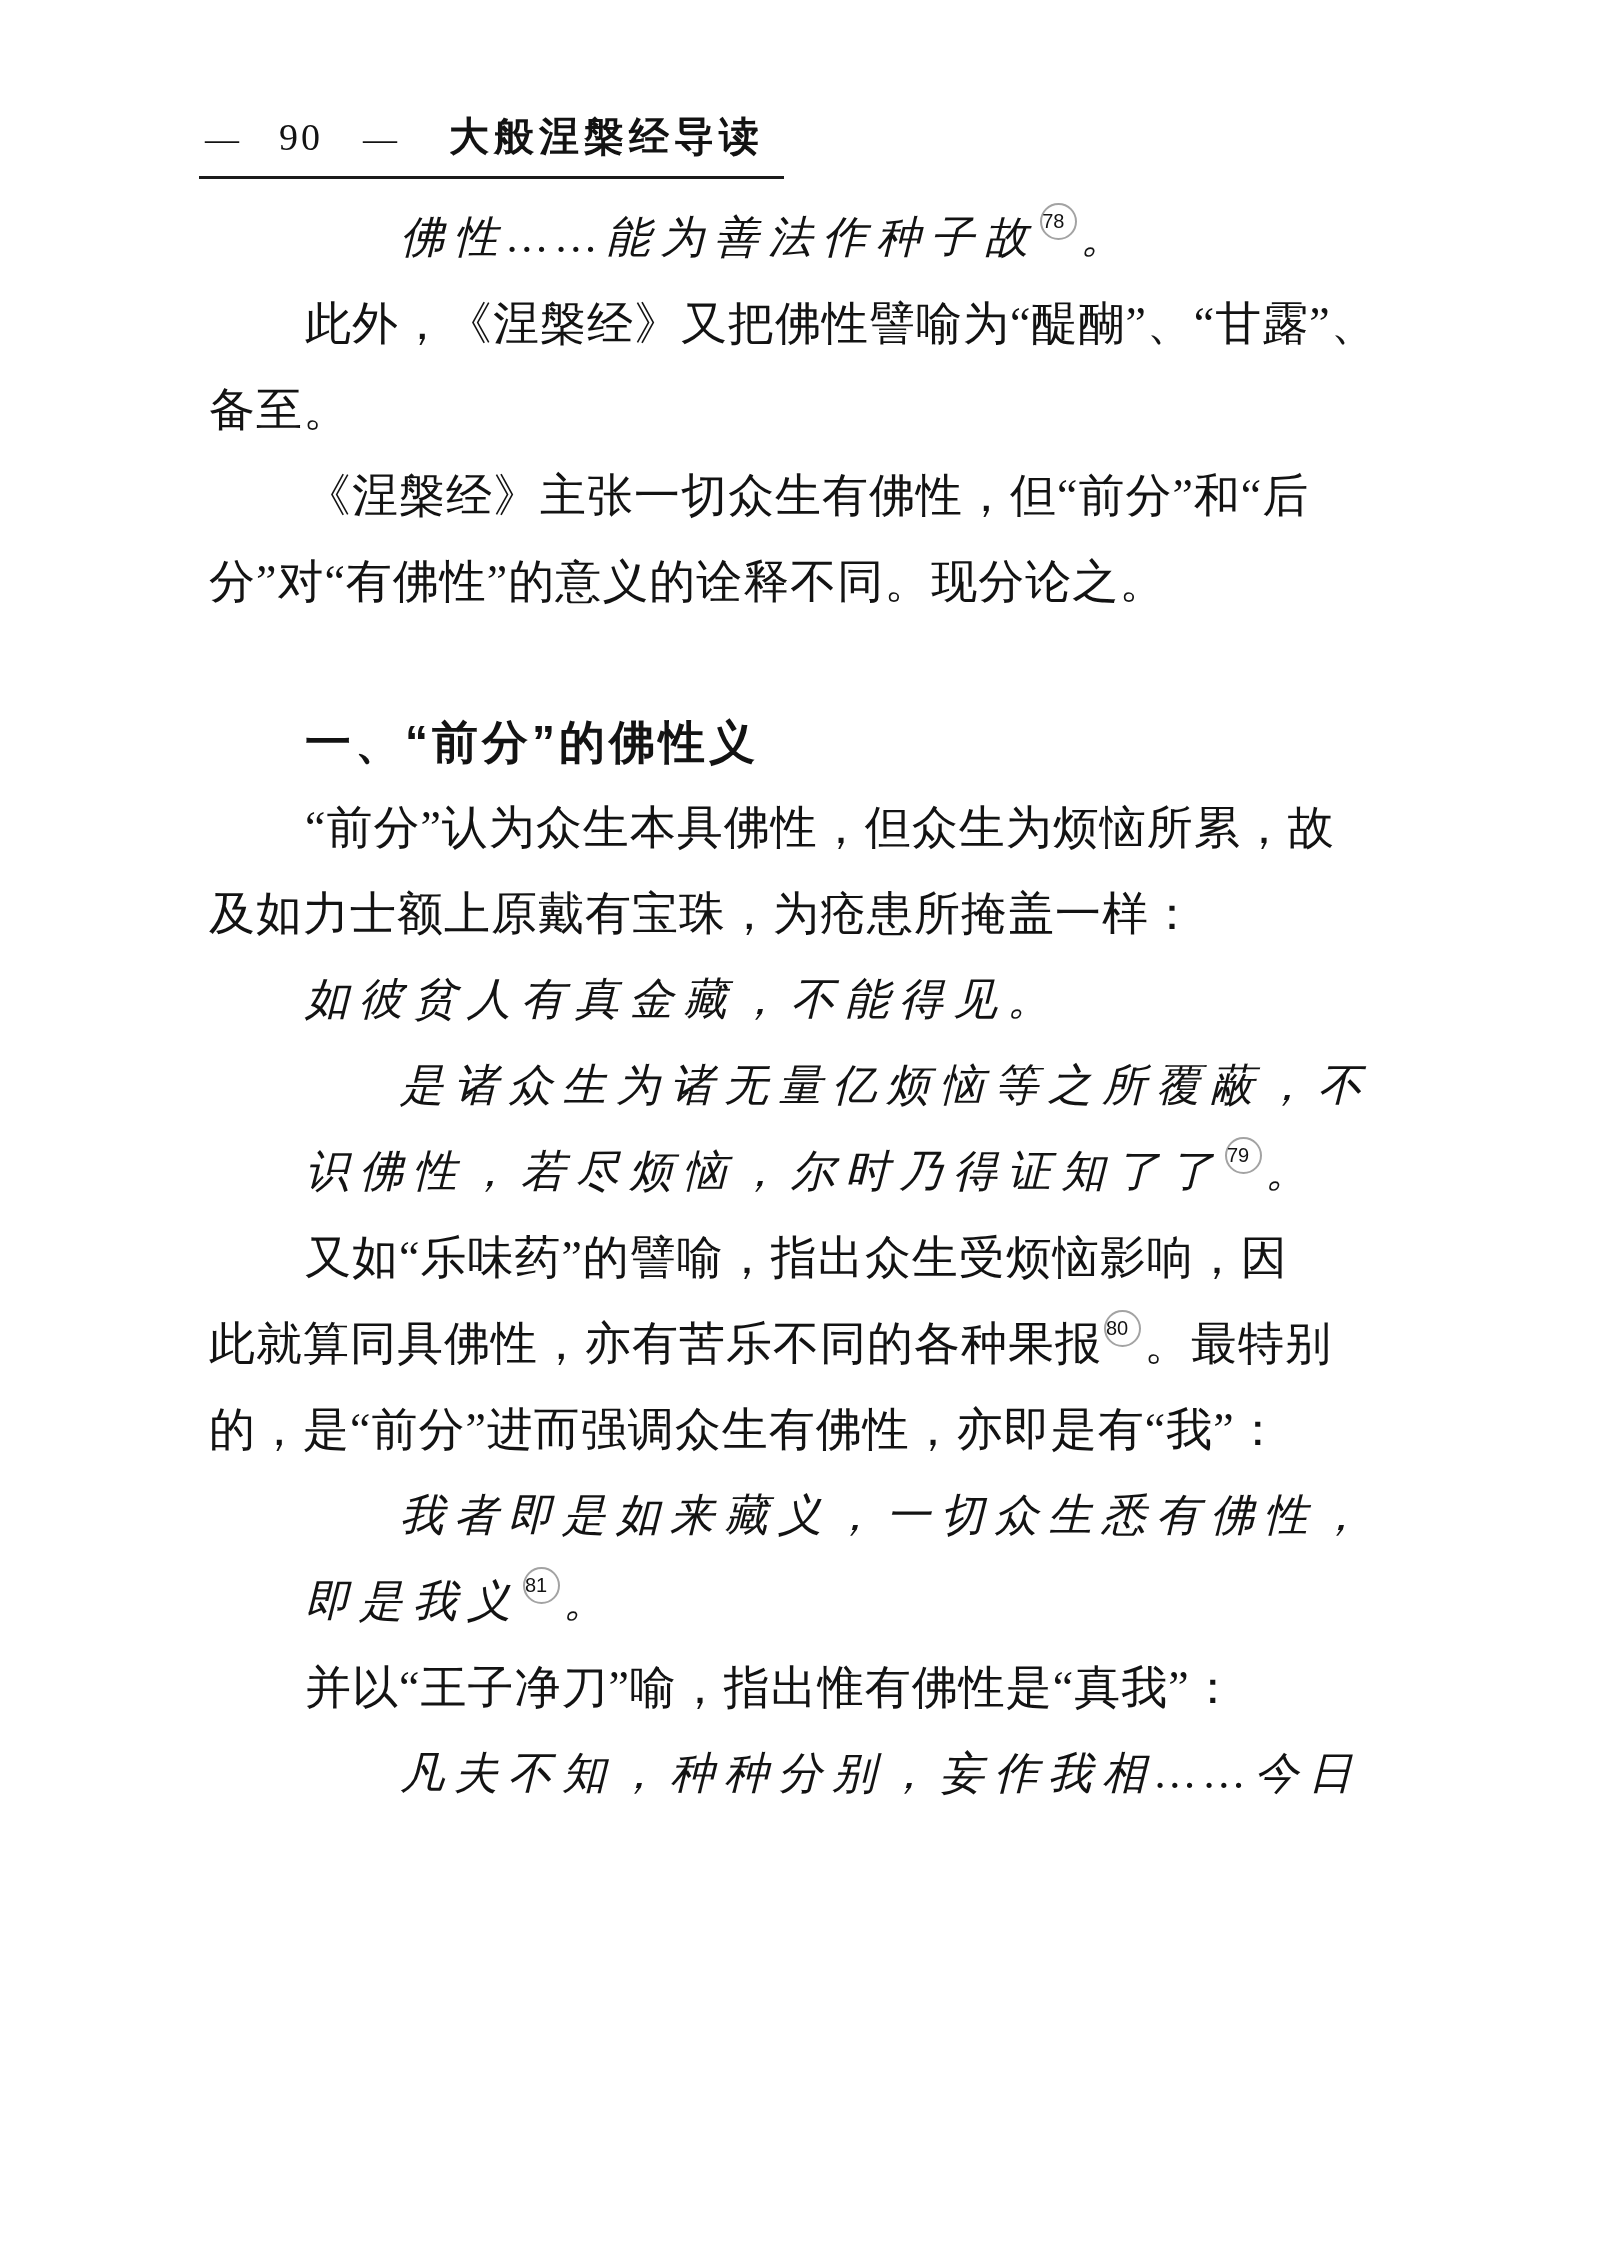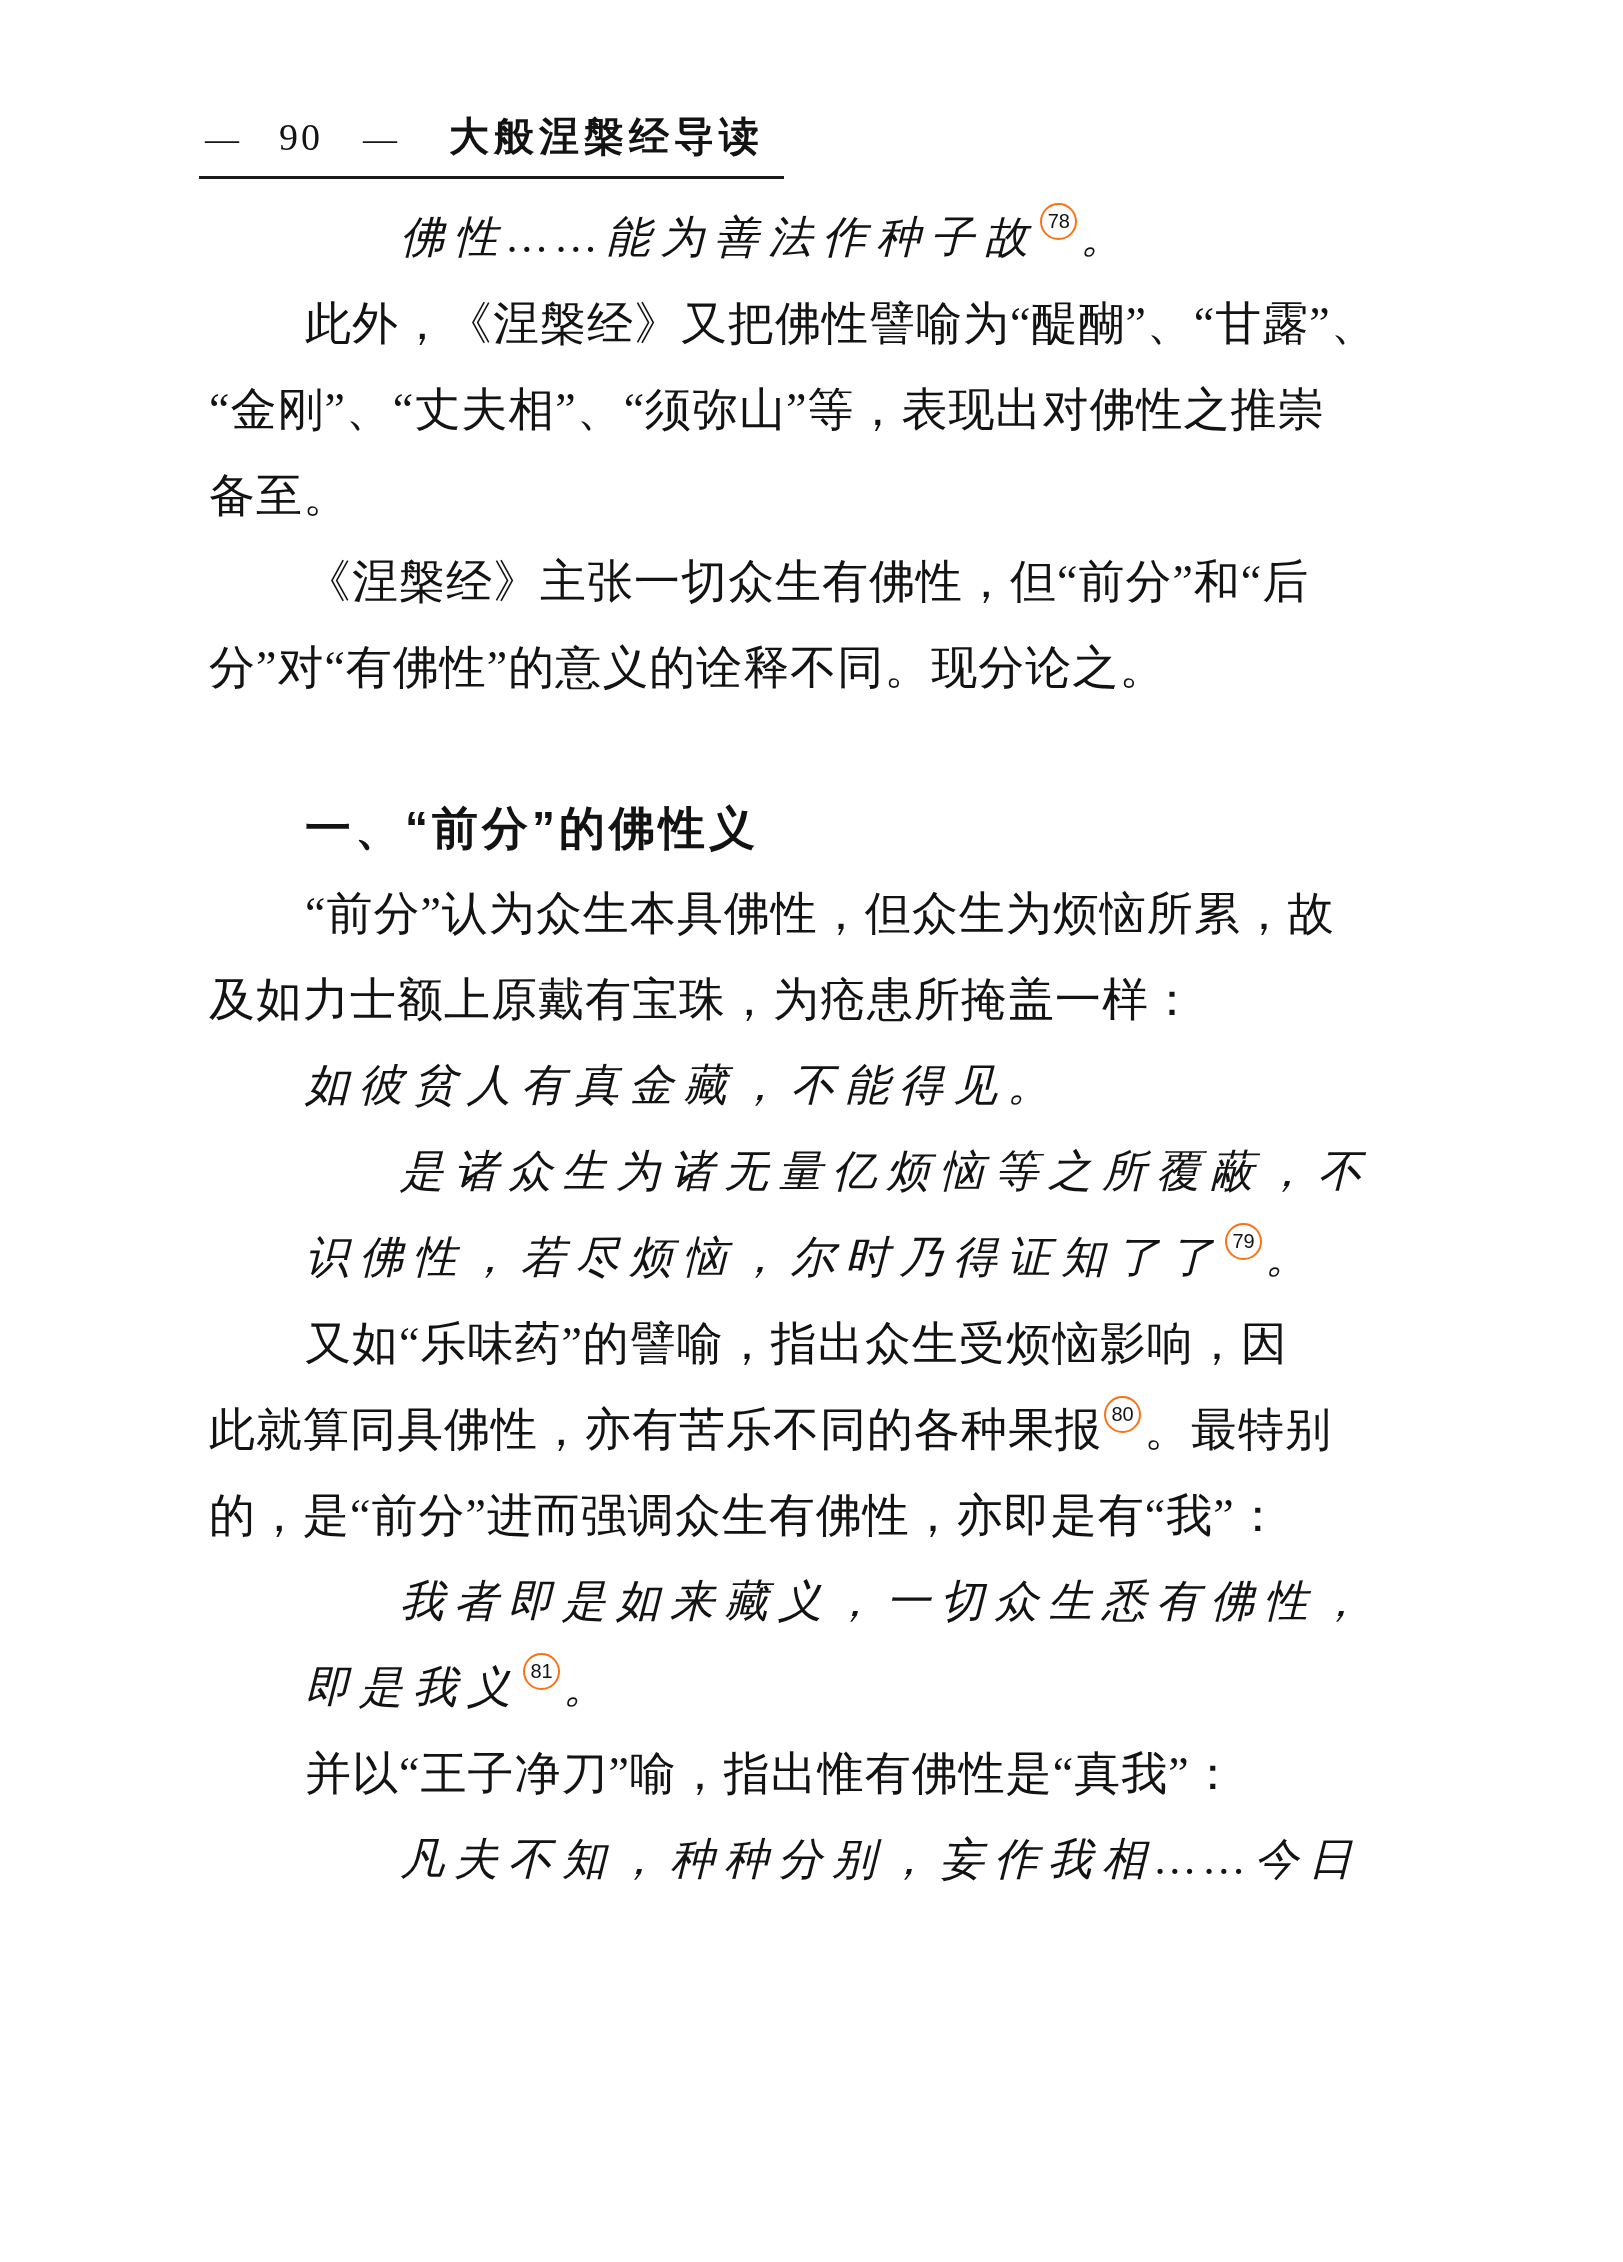--- a/index.html
+++ b/index.html
@@ -65,23 +65,22 @@
     letter-spacing: 4px;
     padding-left: 96px;
     margin-top: 74px;
   }
   .note {
     display: inline-block;
     box-sizing: border-box;
     width: 37px;
     height: 37px;
     line-height: 33px;
-    border: 2px solid #f97316;
+    border: 2px solid #a3a3a3;
     border-radius: 50%;
-    text-align: center;
     vertical-align: super;
     font-size: 20px;
     font-style: normal;
     font-weight: normal;
     letter-spacing: 0;
     position: relative;
     top: -8px;
     margin: 0 3px 0 2px;
     font-family: "Liberation Sans", "DejaVu Sans", sans-serif;
   }
@@ -96,21 +95,20 @@
     <span class="pageno">90</span>
     <span class="dash">—</span>
     <span class="booktitle">大般涅槃经导读</span>
   </div>
 
   <div class="content">
 
     <div class="line quote quote-first"><span>佛性……能为善法作种子故</span><span class="note">78</span><span>。</span></div>
 
     <div class="line indent"><span>此外，《涅槃经》又把佛性譬喻为“醍醐”、“甘露”、</span></div>
-    <div class="line"><span>“金刚”、“丈夫相”、“须弥山”等，表现出对佛性之推崇</span></div>
     <div class="line"><span>备至。</span></div>
     <div class="line indent"><span>《涅槃经》主张一切众生有佛性，但“前分”和“后</span></div>
     <div class="line"><span>分”对“有佛性”的意义的诠释不同。现分论之。</span></div>
 
     <div class="line heading"><span>一、“前分”的佛性义</span></div>
 
     <div class="line indent"><span>“前分”认为众生本具佛性，但众生为烦恼所累，故</span></div>
     <div class="line"><span>及如力士额上原戴有宝珠，为疮患所掩盖一样：</span></div>
 
     <div class="line quote"><span>如彼贫人有真金藏，不能得见。</span></div>

